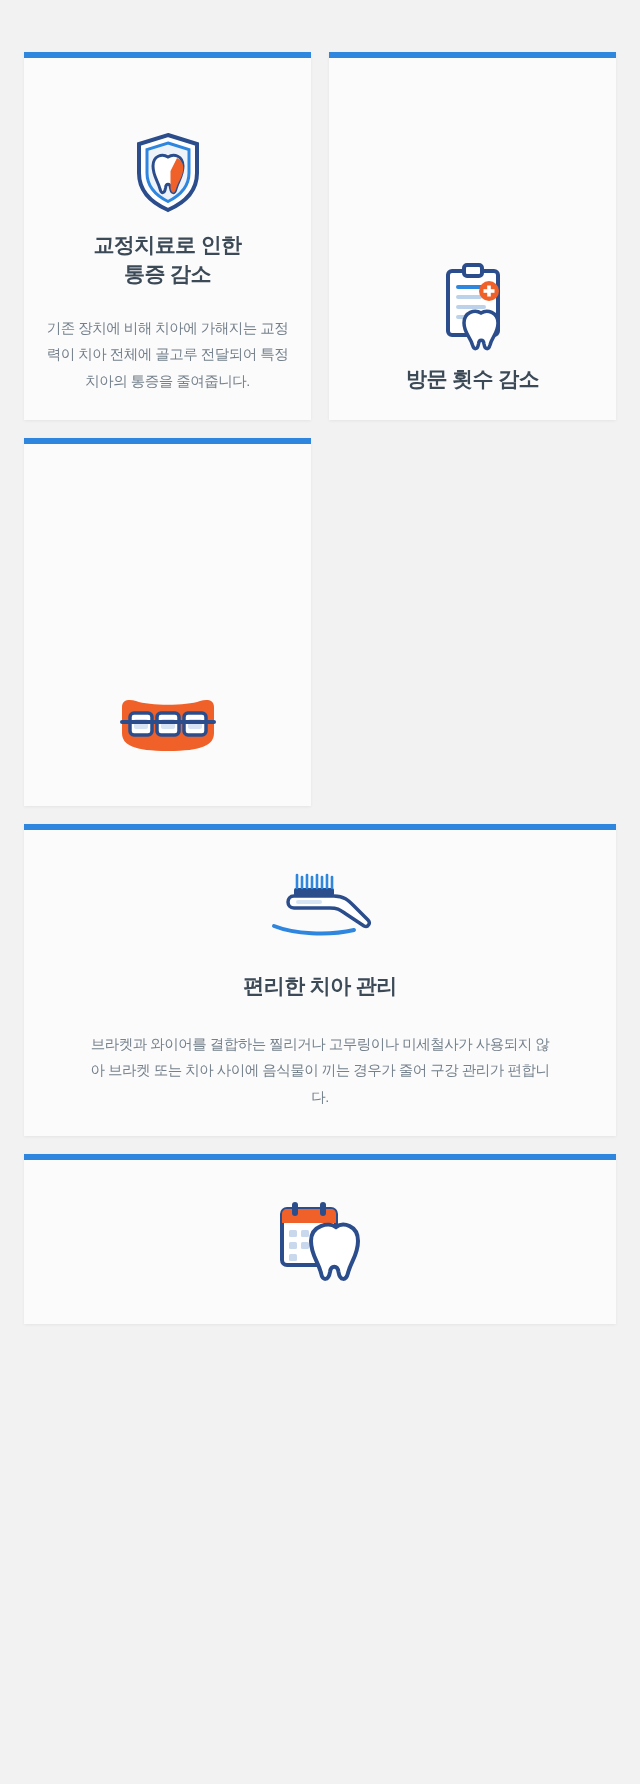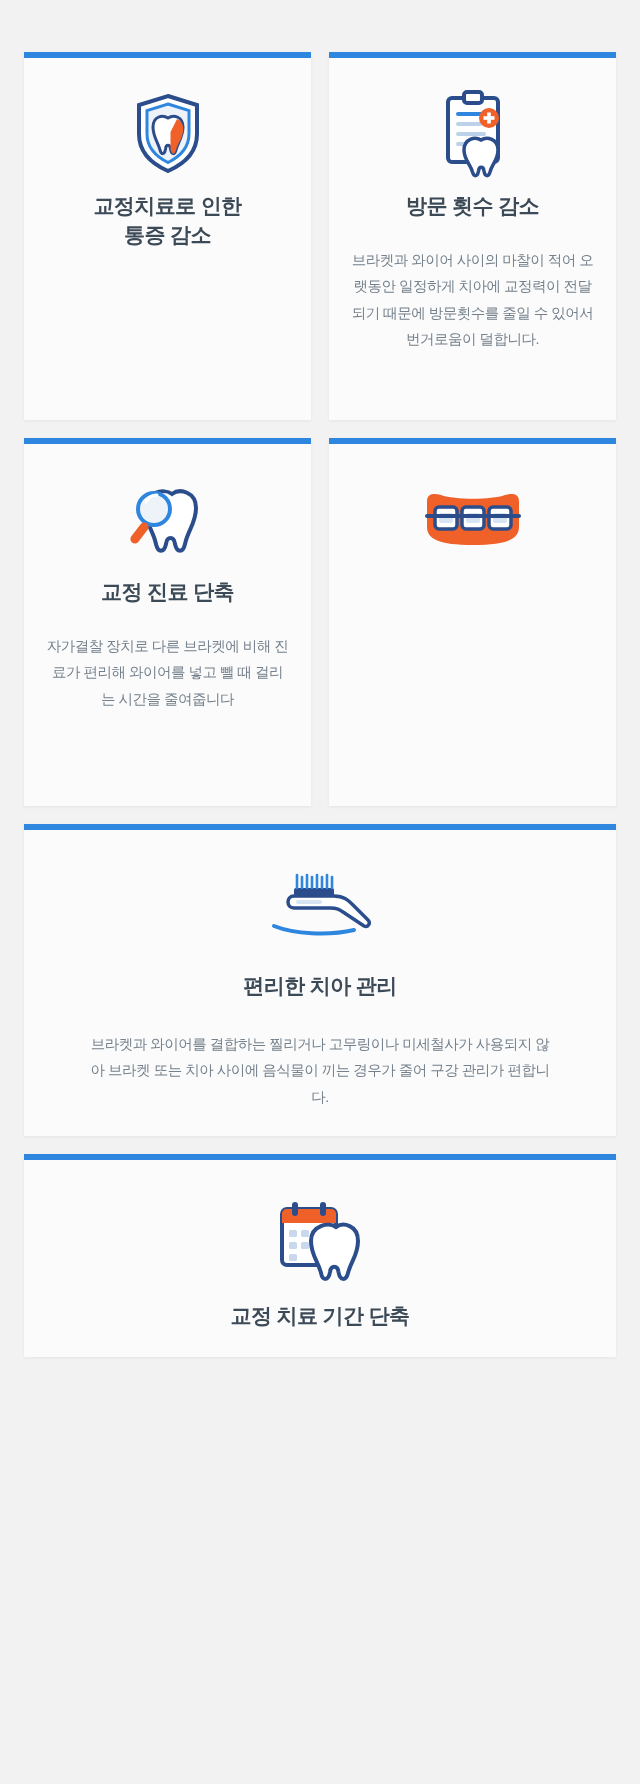--- a/index.html
+++ b/index.html
@@ -31,20 +31,21 @@
     box-shadow: 0 1px 3px rgba(0,0,0,0.06);
     box-sizing: border-box;
     padding: 28px 22px 26px 22px;
     display: flex;
     flex-direction: column;
     align-items: center;
     text-align: center;
   }
   .card.half {
     width: calc((100% - 18px) / 2);
+    justify-content: flex-end;
   }
   .card.full {
     width: 100%;
   }
   .card.half { min-height: 368px; }
   .card-icon {
     height: 96px;
     display: flex;
     align-items: center;
     justify-content: center;
@@ -93,57 +94,43 @@
           <path d="M35 4 L64 13 V42 C64 60 51 72 35 79 C19 72 6 60 6 42 V13 Z" fill="#ffffff" stroke="#2b4d8c" stroke-width="4"></path>
           <path d="M35 12 L56 18.5 V42 C56 55.5 46 65 35 70.5 C24 65 14 55.5 14 42 V18.5 Z" fill="#eef3fa" stroke="#2e86de" stroke-width="3"></path>
           <path d="M35 26 C41 22 50 25 50 35 C50 45 45 50 43 58 C41.5 63 38.5 63 37.5 57 C37 52 33 52 32.5 57 C31.5 63 28.5 63 27 58 C25 50 20 45 20 35 C20 25 29 22 35 26 Z" fill="#ffffff" stroke="#2b4d8c" stroke-width="3"></path>
           <path d="M44 27 C49 29 51 34 50 40 C49 47 45 51 43 58 C41.5 63 38.5 63 37.5 57 L37.5 40 Z" fill="#f0612a"></path>
         </svg>
       </div>
       <div class="card-title">
         <div>교정치료로 인한</div>
         <div>통증 감소</div>
       </div>
+      <div class="card-body">기존 장치에 비해 치아에 가해지는 교정력이 치아 전체에 골고루 전달되어 특정 치아의 통증을 줄여줍니다.</div>
     </div>
 
     <div class="card half">
       <div class="card-icon">
         <svg width="78" height="88" viewBox="0 0 78 88">
           <rect x="14" y="8" width="50" height="64" rx="4" fill="#ffffff" stroke="#2b4d8c" stroke-width="4"></rect>
           <rect x="30" y="2" width="18" height="11" rx="3" fill="#ffffff" stroke="#2b4d8c" stroke-width="4"></rect>
           <rect x="22" y="22" width="34" height="4" rx="2" fill="#2e86de"></rect>
           <rect x="22" y="32" width="26" height="4" rx="2" fill="#bcd2ea"></rect>
           <rect x="22" y="42" width="30" height="4" rx="2" fill="#bcd2ea"></rect>
           <rect x="22" y="52" width="18" height="4" rx="2" fill="#bcd2ea"></rect>
           <circle cx="55" cy="28" r="10" fill="#f0612a"></circle>
           <rect x="53.2" y="22.5" width="3.6" height="11" fill="#ffffff"></rect>
           <rect x="49.5" y="26.2" width="11" height="3.6" fill="#ffffff"></rect>
           <path d="M47 50 C53 46 64 49 64 60 C64 70 58 74 56 82 C54.5 87 51 87 50 81 C49.5 76 45 76 44.5 81 C43.5 87 40 87 38.5 82 C36.5 74 30 70 30 60 C30 49 41 46 47 50 Z" fill="#ffffff" stroke="#2b4d8c" stroke-width="3.5"></path>
         </svg>
       </div>
       <div class="card-title">
         <div>방문 횟수 감소</div>
       </div>
-      <div class="card-body">브라켓과 와이어 사이의 마찰이 적어 오랫동안 일정하게 치아에 교정력이 전달되기 때문에 방문횟수를 줄일 수 있어서 번거로움이 덜합니다.</div>
     </div>
 
-    <div class="card half">
-      <div class="card-icon">
-        <svg width="84" height="84" viewBox="0 0 84 84">
-          <path d="M46 16 C54 10 70 14 70 30 C70 45 62 52 59 66 C57 75 51 75 49 66 C48 58 41 58 40 66 C38 75 32 75 30 66 C27 52 19 45 19 30 C19 14 38 10 46 16 Z" fill="#ffffff" stroke="#2b4d8c" stroke-width="4"></path>
-          <circle cx="28" cy="31" r="16" fill="#eef3fa" stroke="#2e86de" stroke-width="4"></circle>
-          <rect x="9" y="43" width="9" height="24" rx="4.5" transform="rotate(38 13.5 55)" fill="#f0612a"></rect>
-          <path d="M20 24 C22 19 27 17 31 17" stroke="#ffffff" stroke-width="3" fill="none" stroke-linecap="round"></path>
-        </svg>
-      </div>
-      <div class="card-title">
-        <div>교정 진료 단축</div>
-      </div>
-      <div class="card-body">자가결찰 장치로 다른 브라켓에 비해 진료가 편리해 와이어를 넣고 뺄 때 걸리는 시간을 줄여줍니다</div>
-    </div>
 
     <div class="card half">
       <div class="card-icon">
         <svg width="104" height="66" viewBox="0 0 104 66">
           <path d="M6 14 C6 6 14 6 20 8 C34 13 70 13 84 8 C90 6 98 6 98 14 V40 C98 52 86 58 52 58 C18 58 6 52 6 40 Z" fill="#f0612a"></path>
           <rect x="14" y="20" width="22" height="22" rx="4" fill="#ffffff" stroke="#2b4d8c" stroke-width="3.5"></rect>
           <rect x="41" y="20" width="22" height="22" rx="4" fill="#ffffff" stroke="#2b4d8c" stroke-width="3.5"></rect>
           <rect x="68" y="20" width="22" height="22" rx="4" fill="#ffffff" stroke="#2b4d8c" stroke-width="3.5"></rect>
           <rect x="18" y="26" width="14" height="10" rx="2" fill="#d7e4f4"></rect>
           <rect x="45" y="26" width="14" height="10" rx="2" fill="#d7e4f4"></rect>
@@ -190,19 +177,16 @@
             <rect x="27" y="31" width="8" height="7" rx="1.5"></rect>
             <rect x="39" y="31" width="8" height="7" rx="1.5"></rect>
             <rect x="15" y="43" width="8" height="7" rx="1.5"></rect>
             <rect x="27" y="43" width="8" height="7" rx="1.5"></rect>
             <rect x="15" y="55" width="8" height="7" rx="1.5"></rect>
           </g>
           <rect x="39" y="43" width="8" height="7" rx="1.5" fill="#2e86de"></rect>
           <path d="M62 28 C69 23 84 26 84 42 C84 56 77 62 74 74 C72 82 66 82 64.5 73 C63.5 66 57 66 56 73 C54.5 82 48.5 82 47 74 C44 62 37 56 37 42 C37 26 55 23 62 28 Z" fill="#ffffff" stroke="#2b4d8c" stroke-width="4"></path>
         </svg>
       </div>
-      <div class="card-title">
-        <div>교정 치료 기간 단축</div>
-      </div>
     </div>
 
   </div>
 </div>
 
 </body></html>

